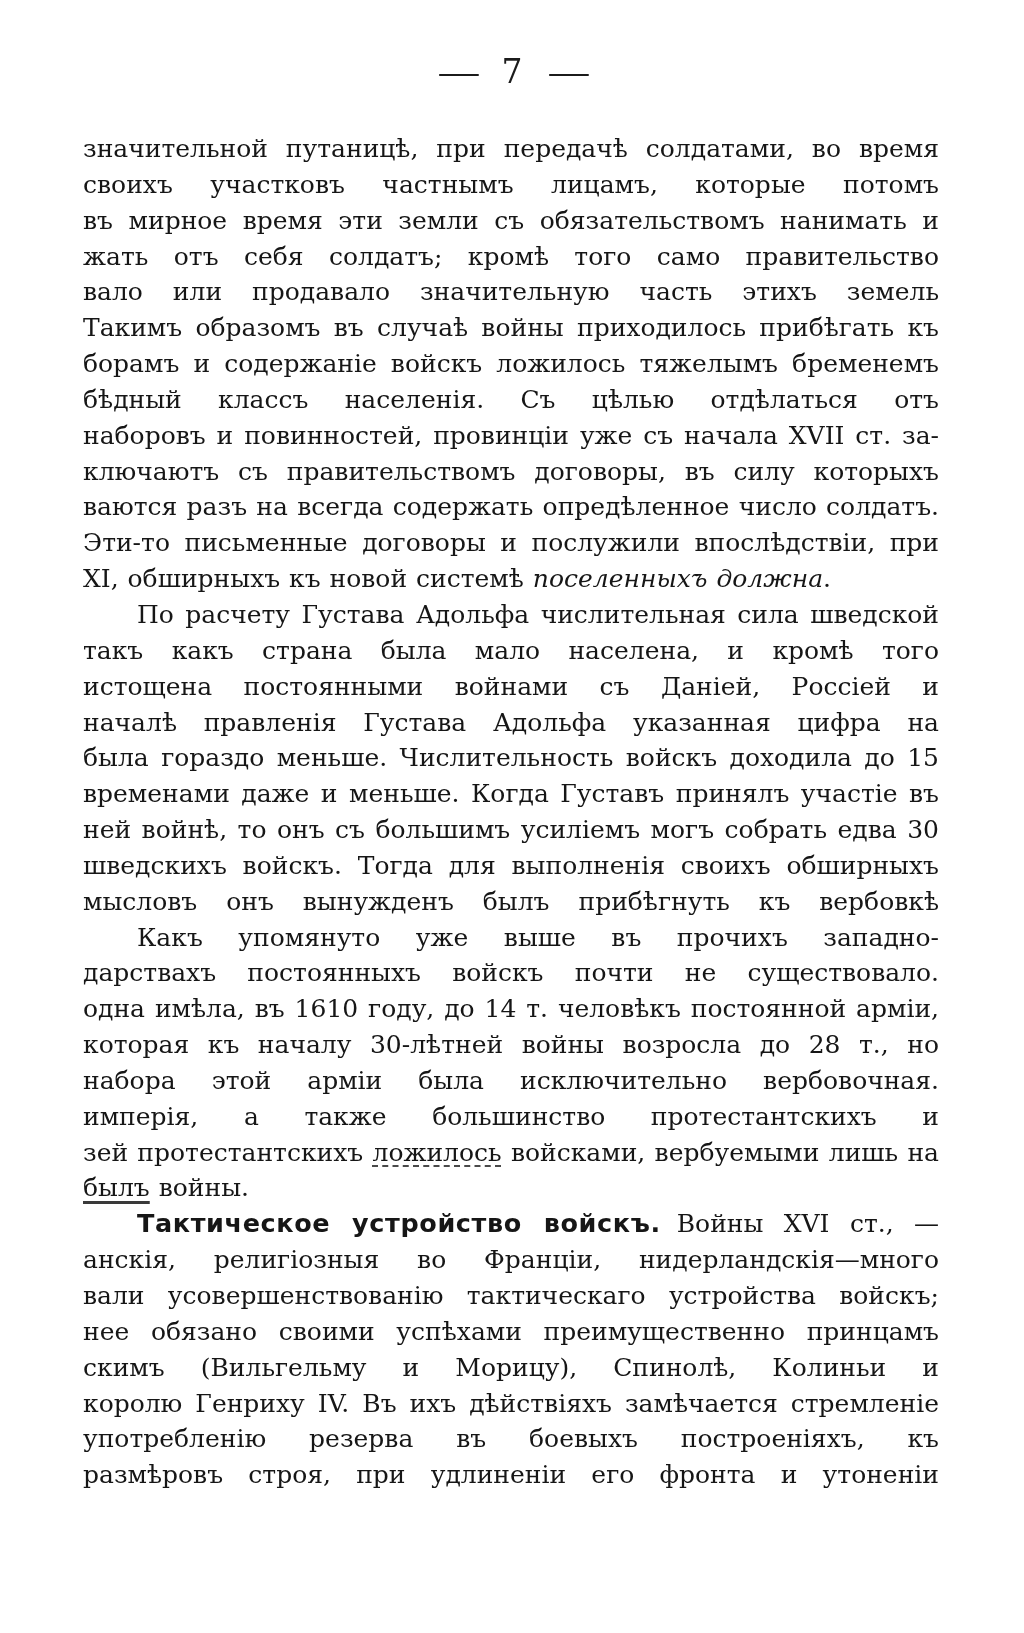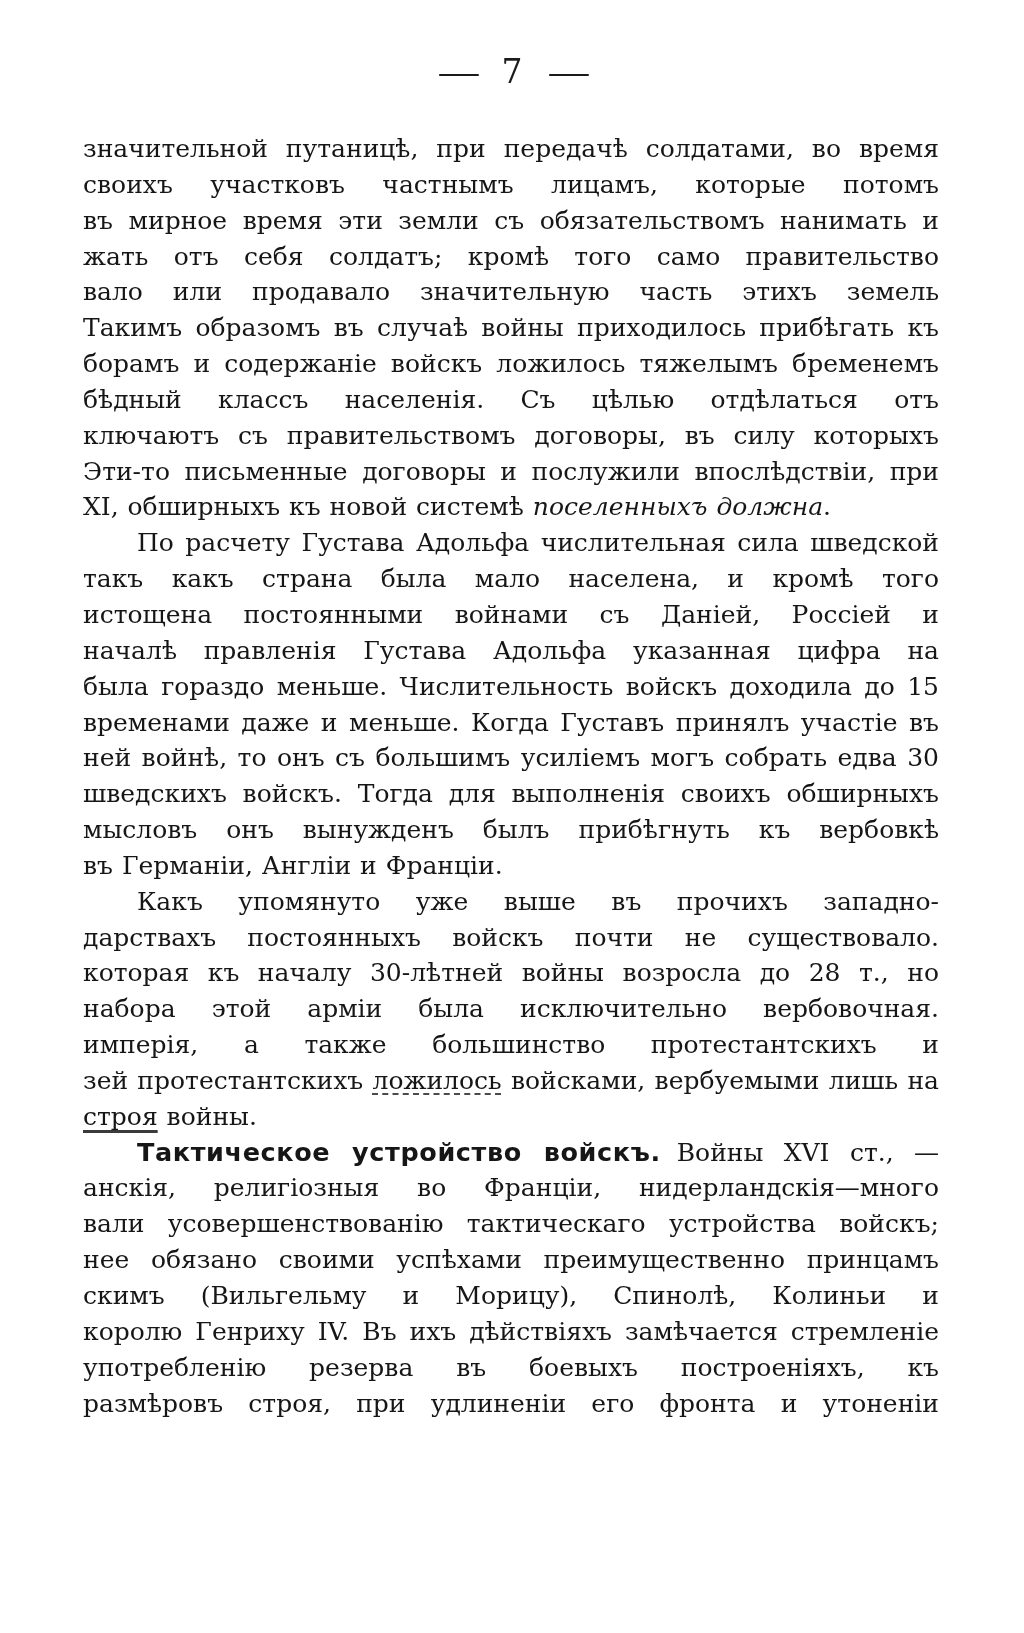--- a/index.html
+++ b/index.html
@@ -89,44 +89,46 @@
   <div class="text-block" id="text-block">
       <div class="para">
         <div class="line justify"><span>значительной путаницѣ, при передачѣ солдатами, во время войны,</span></div>
         <div class="line justify"><span>своихъ участковъ частнымъ лицамъ, которые потомъ удерживали и</span></div>
         <div class="line justify"><span>въ мирное время эти земли съ обязательствомъ нанимать и содер-</span></div>
         <div class="line justify"><span>жать отъ себя солдатъ; кромѣ того само правительство раздари-</span></div>
         <div class="line justify"><span>вало или продавало значительную часть этихъ земель дворянству.</span></div>
         <div class="line justify"><span>Такимъ образомъ въ случаѣ войны приходилось прибѣгать къ на-</span></div>
         <div class="line justify"><span>борамъ и содержаніе войскъ ложилось тяжелымъ бременемъ на</span></div>
         <div class="line justify"><span>бѣдный классъ населенія. Съ цѣлью отдѣлаться отъ произвольныхъ</span></div>
+        <div class="line justify"><span>наборовъ и повинностей, провинціи уже съ начала XVII ст. за-</span></div>
         <div class="line justify"><span>ключаютъ съ правительствомъ договоры, въ силу которыхъ обязы-</span></div>
+        <div class="line justify"><span>ваются разъ на всегда содержать опредѣленное число солдатъ.</span></div>
         <div class="line justify"><span>Эти-то письменные договоры и послужили впослѣдствіи, при Карлѣ</span></div>
         <div class="line"><span>XI, обширныхъ къ новой системѣ </span><span class="seg-italic">поселенныхъ должна</span><span>.</span></div>
       </div>
       <div class="para">
         <div class="line justify indent"><span>По расчету Густава Адольфа числительная сила шведской арміи</span></div>
         <div class="line justify"><span>такъ какъ страна была мало населена, и кромѣ того значительно</span></div>
         <div class="line justify"><span>истощена постоянными войнами съ Даніей, Россіей и Польшей, то въ</span></div>
         <div class="line justify"><span>началѣ правленія Густава Адольфа указанная цифра на самомъ дѣлѣ</span></div>
         <div class="line justify"><span>была гораздо меньше. Числительность войскъ доходила до 15 т. ч.,</span></div>
         <div class="line justify"><span>временами даже и меньше. Когда Густавъ принялъ участіе въ 30-лѣт-</span></div>
         <div class="line justify"><span>ней войнѣ, то онъ съ большимъ усиліемъ могъ собрать едва 30 т.</span></div>
         <div class="line justify"><span>шведскихъ войскъ. Тогда для выполненія своихъ обширныхъ за-</span></div>
         <div class="line justify"><span>мысловъ онъ вынужденъ былъ прибѣгнуть къ вербовкѣ наемниковъ</span></div>
-        <div class="line"><span>въ Германіи, Англіи и Франціи.</span></div>
       </div>
       <div class="para">
         <div class="line justify indent"><span>Какъ упомянуто уже выше въ прочихъ западно-европейскихъ госу-</span></div>
         <div class="line justify"><span>дарствахъ постоянныхъ войскъ почти не существовало. Франція</span></div>
+        <div class="line justify"><span>одна имѣла, въ 1610 году, до 14 т. человѣкъ постоянной арміи,</span></div>
         <div class="line justify"><span>которая къ началу 30-лѣтней войны возросла до 28 т., но система</span></div>
         <div class="line justify"><span>набора этой арміи была исключительно вербовочная. Германская</span></div>
         <div class="line justify"><span>имперія, а также большинство протестантскихъ и католическихъ кня-</span></div>
         <div class="line justify"><span>зей протестантскихъ </span><span class="seg-underline-dashed">ложилось</span><span> войсками, вербуемыми лишь на</span></div>
-        <div class="line"><span class="seg-underline">строя</span><span> войны.</span></div>
+        <div class="line"><span class="seg-underline">былъ</span><span> войны.</span></div>
       </div>
       <div class="para">
         <div class="line justify indent"><span class="seg-heading">Тактическое устройство войскъ.</span><span>Войны XVI ст., — италі-</span></div>
         <div class="line justify"><span>анскія, религіозныя во Франціи, нидерландскія—много содѣйство-</span></div>
         <div class="line justify"><span>вали усовершенствованію тактическаго устройства войскъ; послѣд-</span></div>
         <div class="line justify"><span>нее обязано своими успѣхами преимущественно принцамъ Оран-</span></div>
         <div class="line justify"><span>скимъ (Вильгельму и Морицу), Спинолѣ, Колиньи и французскому</span></div>
         <div class="line justify"><span>королю Генриху IV. Въ ихъ дѣйствіяхъ замѣчается стремленіе къ</span></div>
         <div class="line justify"><span>употребленію резерва въ боевыхъ построеніяхъ, къ уменьшенію</span></div>
         <div class="line justify"><span>размѣровъ строя, при удлиненіи его фронта и утоненіи глубины,</span></div>

